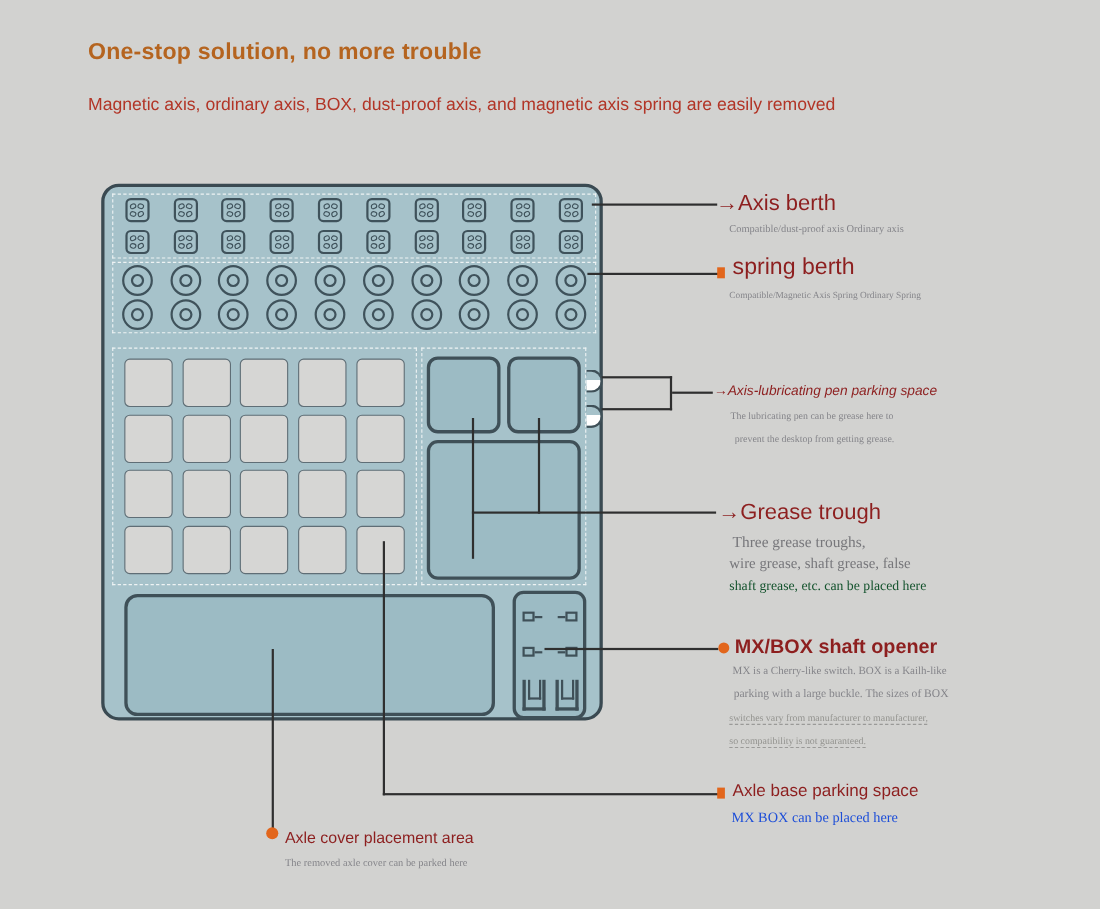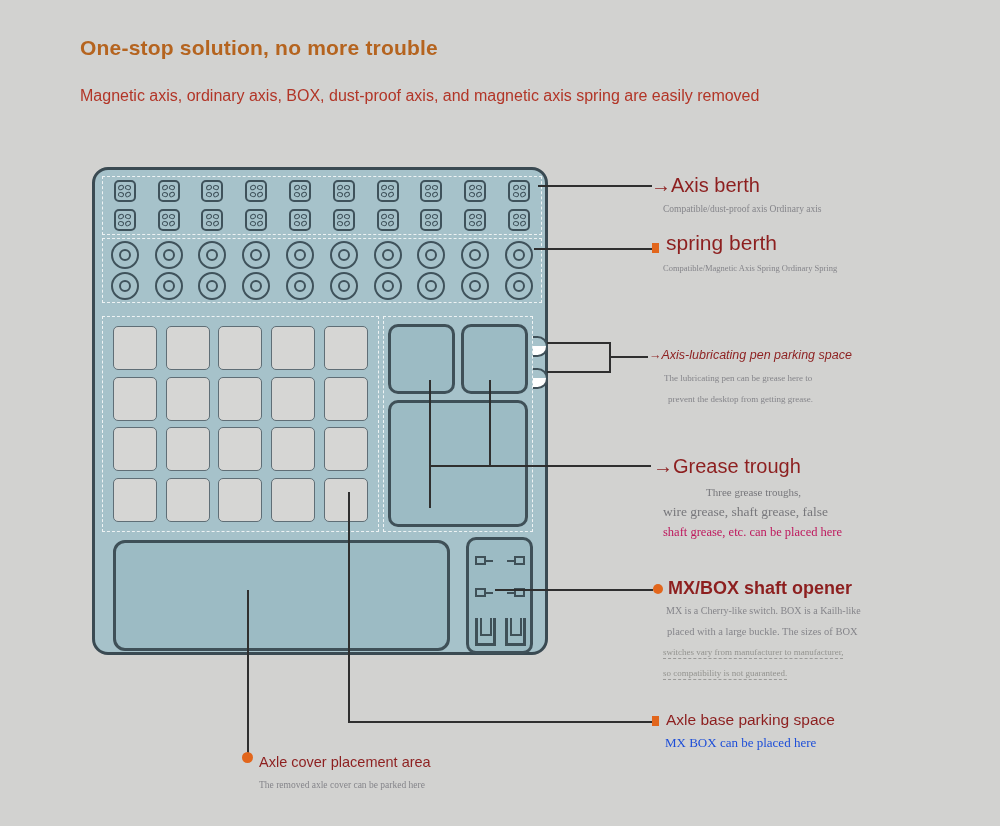--- a/index.html
+++ b/index.html
@@ -340,27 +340,27 @@
 
   <div class="abs lbl" style="left:649px; top:348px; font-size:12.5px; font-weight:500;font-style:italic;">
     <span class="arr">→</span><span>Axis-lubricating pen parking space</span>
   </div>
   <div class="abs sub" style="left:664px; top:373px; font-size:9px;">The lubricating pen can be grease here to</div>
   <div class="abs sub" style="left:668px; top:394px; font-size:9px;">prevent the desktop from getting grease.</div>
 
   <div class="abs lbl" style="left:653px; top:455px; font-size:20px; font-weight:500;">
     <span class="arr">→</span><span>Grease trough</span>
   </div>
-  <div class="abs sub" style="left:666px; top:486px; font-size:11px; color:#77777b;margin-left:40px;">Three grease troughs,</div>
+  <div class="abs sub" style="left:666px; top:486px; font-size:14px; color:#77777b;">Three grease troughs,</div>
   <div class="abs sub" style="left:663px; top:504px; font-size:13.5px; color:#77777b;">wire grease, shaft grease, false</div>
-  <div class="abs sub" style="left:663px; top:525px; font-size:12.5px; color:#be185d;text-align:center;">shaft grease, etc. can be placed here</div>
+  <div class="abs sub" style="left:663px; top:525px; font-size:12.5px; color:#14532d;text-align:center;">shaft grease, etc. can be placed here</div>
 
   <div class="abs lbl" style="left:668px; top:578px; font-size:18px; font-weight:600;">MX/BOX shaft opener</div>
   <div class="abs sub" style="left:666px; top:605px; font-size:10px;">MX is a Cherry-like switch. BOX is a Kailh-like</div>
-  <div class="abs sub" style="left:667px; top:626px; font-size:10.5px;">placed with a large buckle. The sizes of BOX</div>
+  <div class="abs sub" style="left:667px; top:626px; font-size:10.5px;">parking with a large buckle. The sizes of BOX</div>
   <div class="abs sub u-dash" style="left:663px; top:647px; font-size:9px; color:#93938f;">switches vary from manufacturer to manufacturer,</div>
   <div class="abs sub u-dash" style="left:663px; top:668px; font-size:9px; color:#93938f;">so compatibility is not guaranteed.</div>
 
   <div class="abs lbl" style="left:666px; top:711px; font-size:15.5px; font-weight:500;">Axle base parking space</div>
   <div class="abs sub" style="left:665px; top:735px; font-size:13px; color:#1d4ed8;">MX BOX can be placed here</div>
 
   <div class="abs lbl" style="left:259px; top:754px; font-size:14.5px; font-weight:500;">Axle cover placement area</div>
   <div class="abs sub" style="left:259px; top:780px; font-size:9.5px;">The removed axle cover can be parked here</div>
 
 </div>

